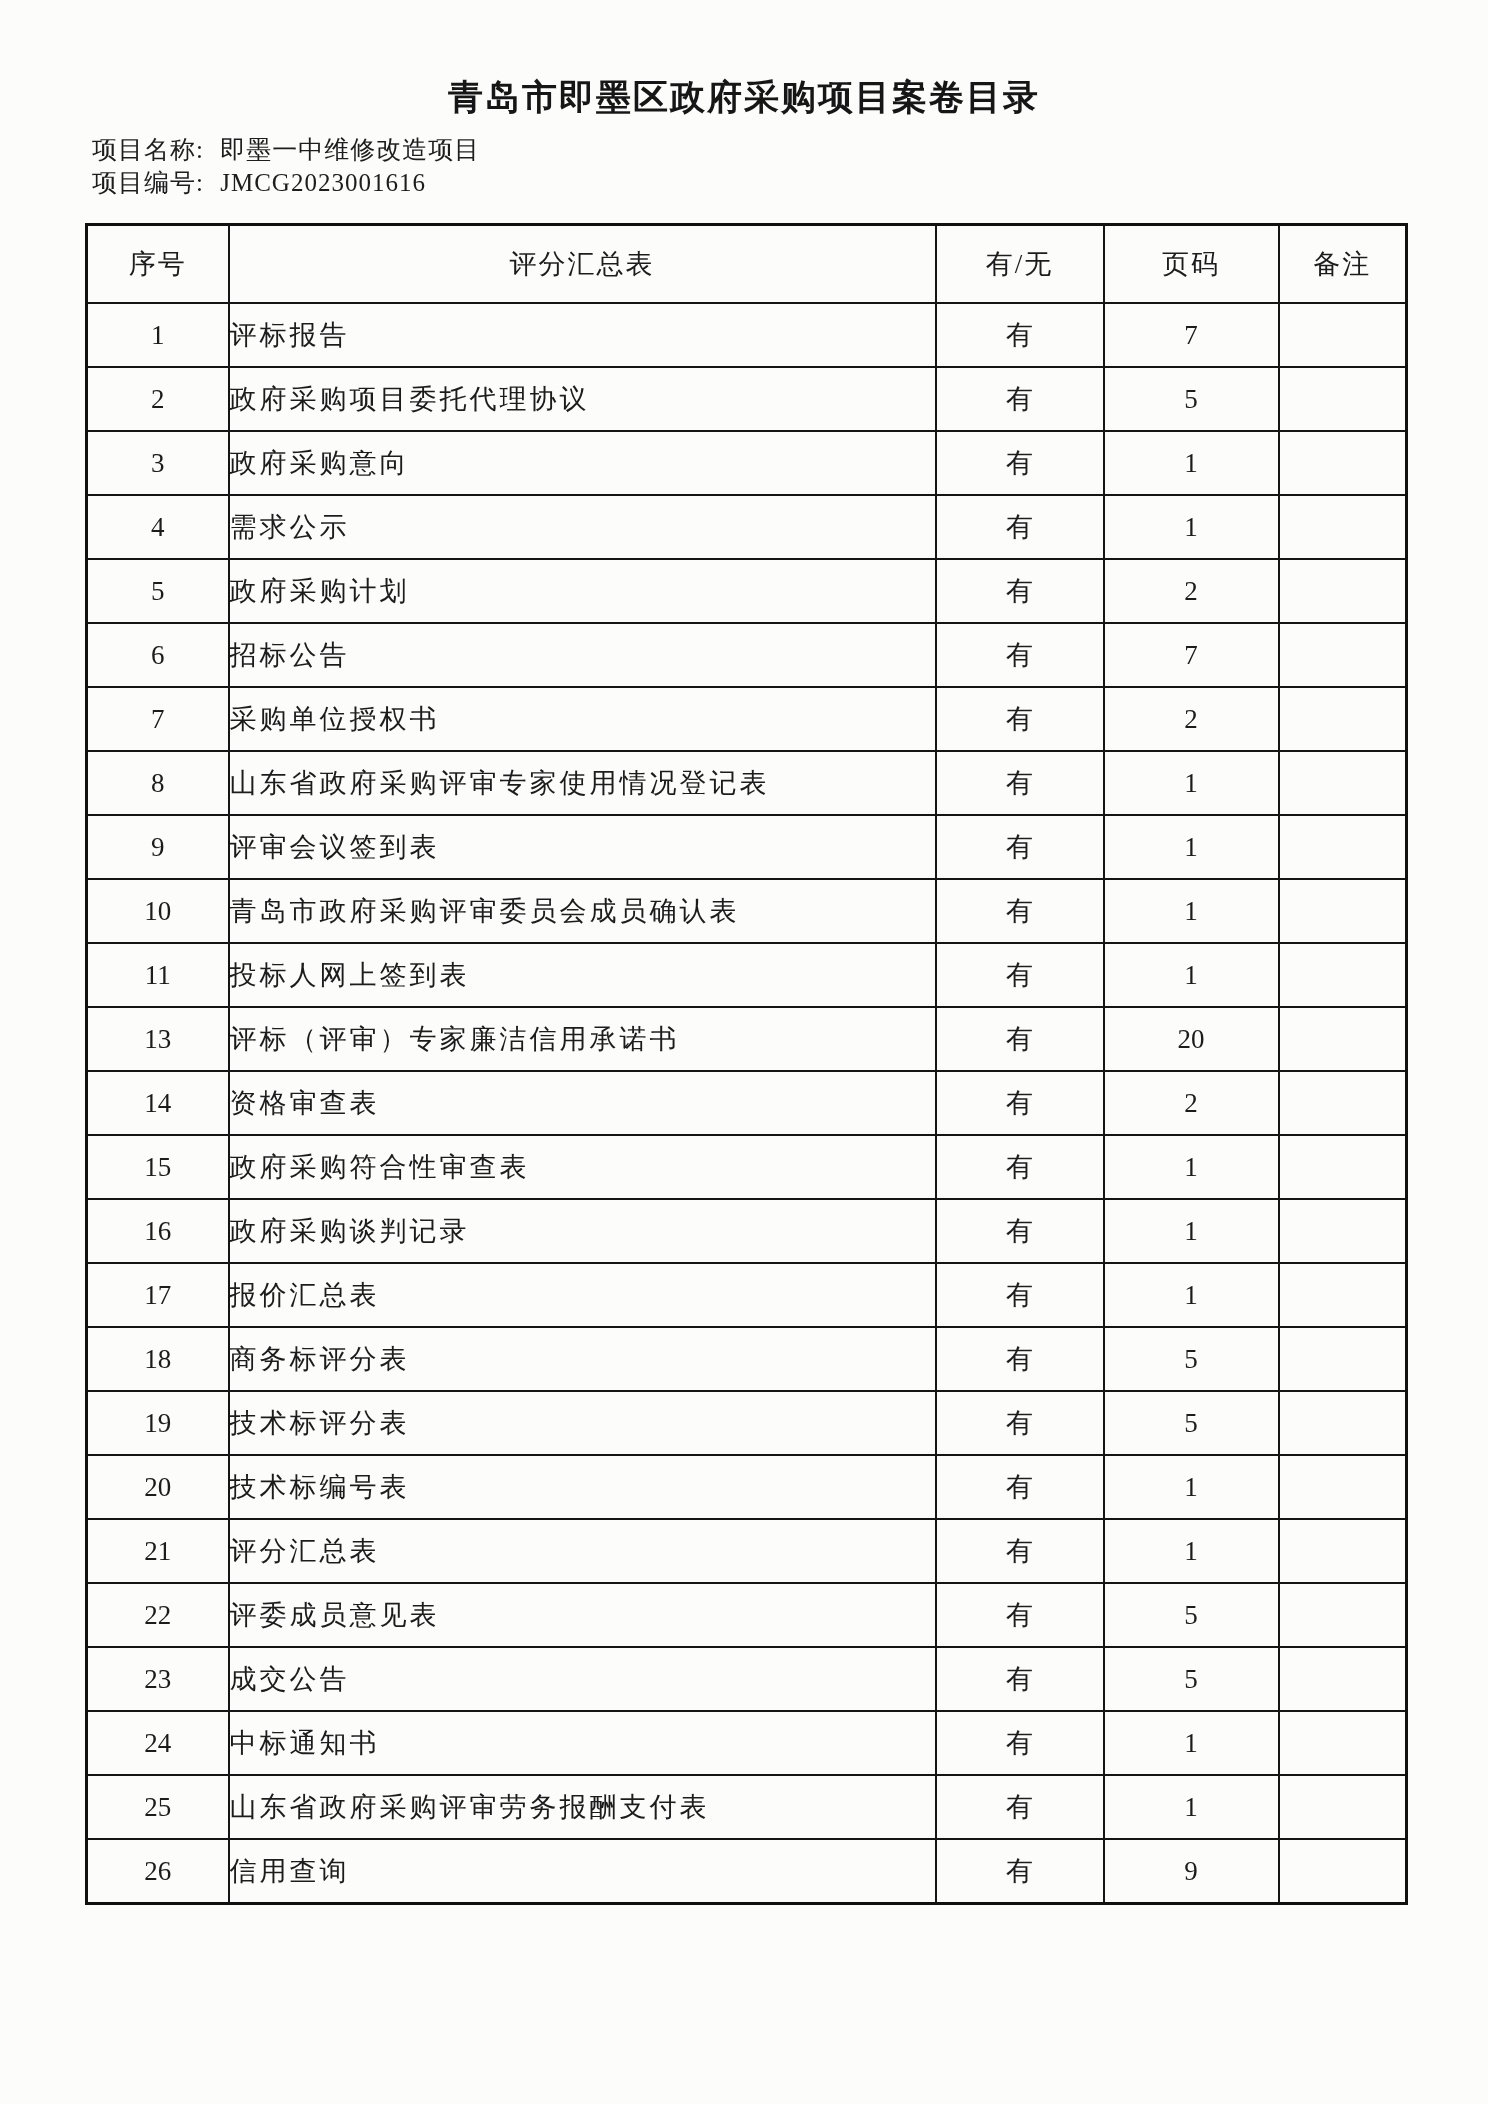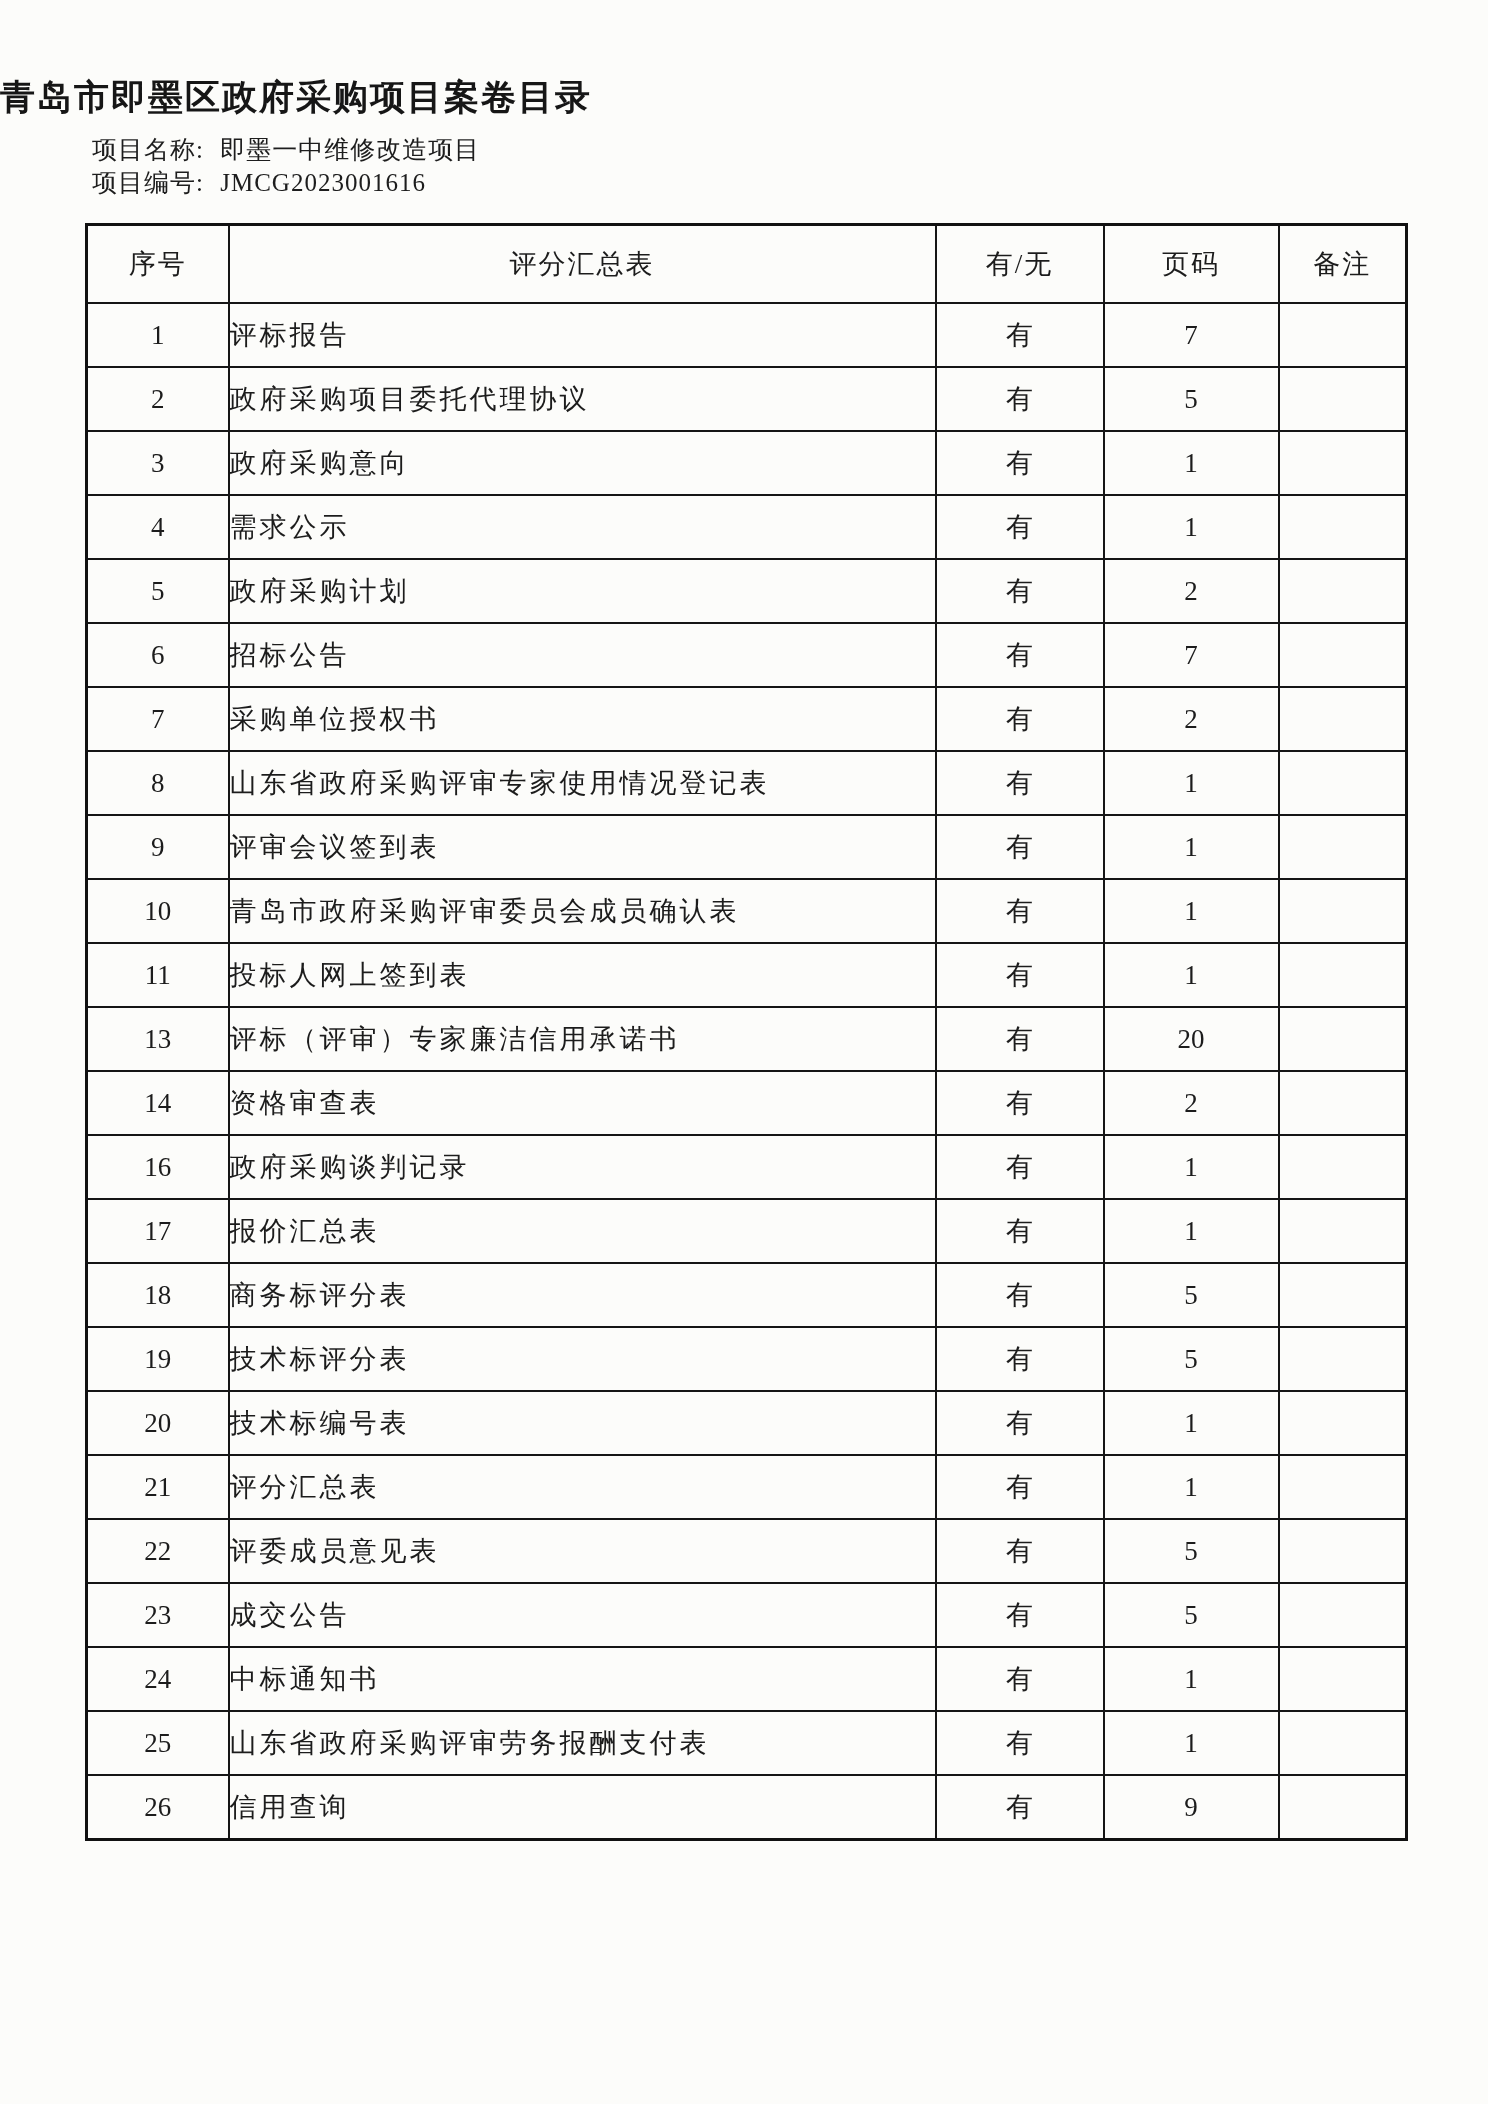--- a/index.html
+++ b/index.html
@@ -10,20 +10,21 @@
     width: 1488px;
     height: 2104px;
     background: #fcfcfa;
     color: #1b1b1b;
     font-family: "Liberation Serif", "DejaVu Serif", serif;
     position: relative;
     overflow: hidden;
   }
   .page-title {
     margin: 74px 0 0 0;
+    text-align: center;
     font-family: "Liberation Sans", "DejaVu Sans", sans-serif;
     font-weight: 700;
     font-size: 35px;
     letter-spacing: 2px;
     color: #161616;
   }
   .meta-block {
     margin: 12px 0 0 92px;
     font-size: 25px;
     line-height: 33px;
@@ -215,20 +216,27 @@
   </tr>
 
   <tr>
     <td class="c-no">14</td>
     <td class="c-name">资格审查表</td>
     <td class="c-has">有</td>
     <td class="c-page">2</td>
     <td class="c-note"></td>
   </tr>
 
+  <tr>
+    <td class="c-no">15</td>
+    <td class="c-name">政府采购符合性审查表</td>
+    <td class="c-has">有</td>
+    <td class="c-page">1</td>
+    <td class="c-note"></td>
+  </tr>
 
   <tr>
     <td class="c-no">16</td>
     <td class="c-name">政府采购谈判记录</td>
     <td class="c-has">有</td>
     <td class="c-page">1</td>
     <td class="c-note"></td>
   </tr>
 
   <tr>

